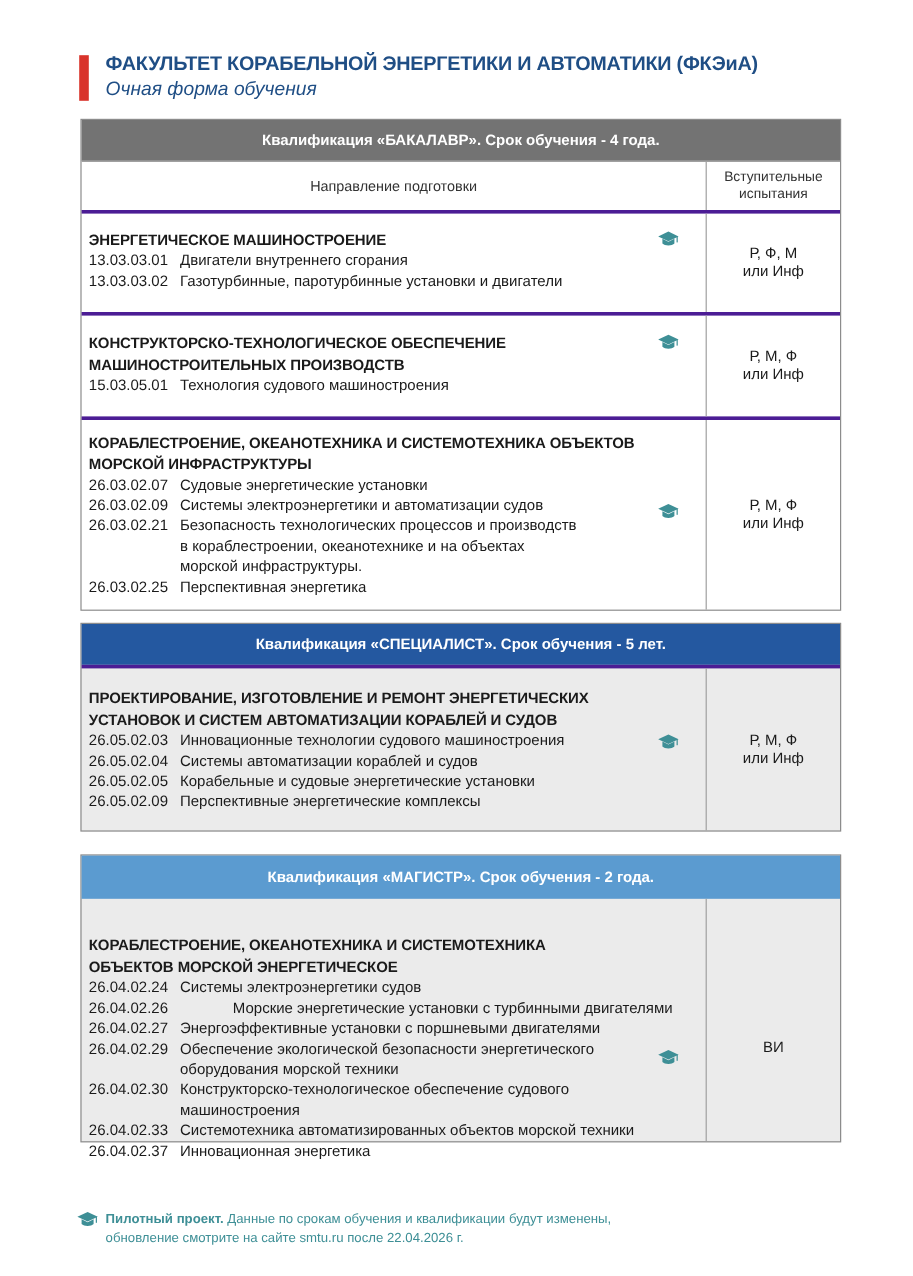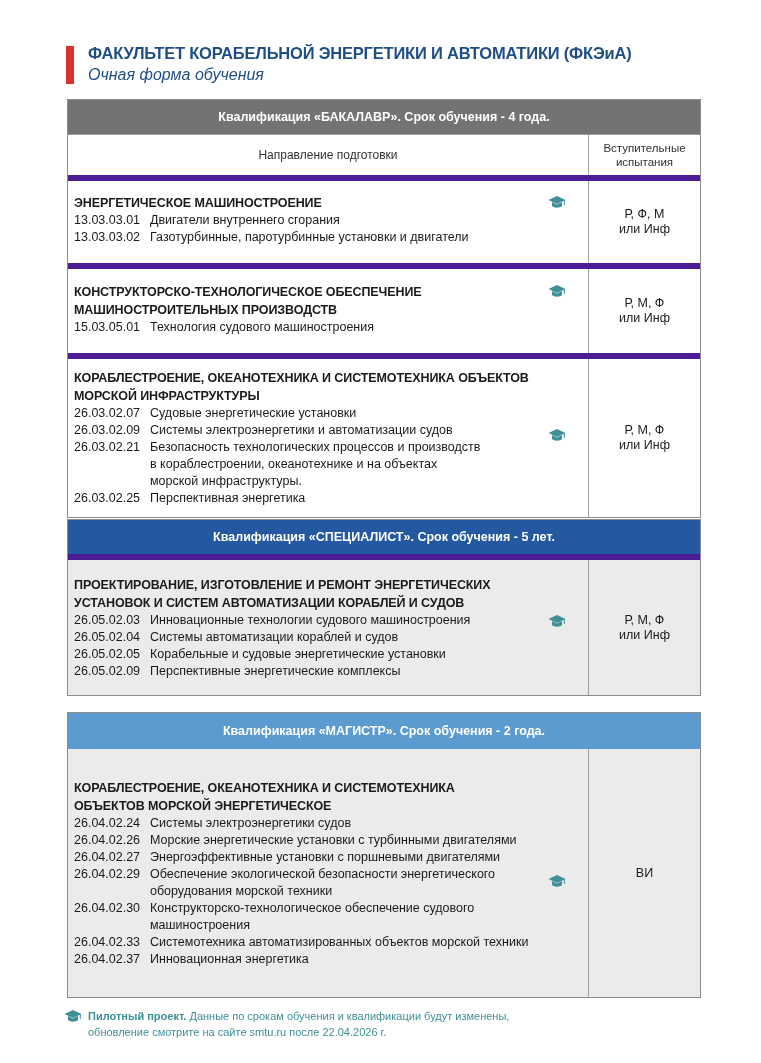--- a/index.html
+++ b/index.html
@@ -7,21 +7,21 @@
     width: 761px; height: 1063px; background: #ffffff; position: relative;
     font-family: "Liberation Sans", sans-serif; color: #1a1a1a; overflow: hidden;
   }
   .header { position: absolute; left: 66px; top: 44px; }
   .red-bar { position: absolute; left: 0; top: 2px; width: 8px; height: 38px; background: #d9332b; }
   .title { position: absolute; left: 22px; top: 0; white-space: nowrap; font-weight: bold; font-size: 16.5px; color: #1f4e85; letter-spacing: -0.2px; }
   .subtitle { position: absolute; left: 22px; top: 22px; white-space: nowrap; font-style: italic; font-size: 16px; color: #1f4e85; }
 
   .table { position: absolute; left: 67px; width: 634px; border: 1px solid #8c8c8c; box-sizing: border-box; }
   .qual-head { color: #fff; font-weight: bold; font-size: 12.5px; text-align: center; display: flex; align-items: center; justify-content: center; }
-  .row { display: flex; border-top: 6px solid #4c1d95; }
+  .row { display: flex; border-top: 3px solid #4c1d95; }
   .row.first { border-top: none; }
   .cell-main { width: 521px; box-sizing: border-box; padding: 0 6px; position: relative; border-right: 1px solid #a0a0a0; }
   .cell-exam { flex: 1; display: flex; align-items: center; justify-content: center; text-align: center; font-size: 12.5px; line-height: 15px; color: #1a1a1a; }
   .colhead { font-size: 12px; color: #333; display: flex; align-items: center; justify-content: center; text-align: center; }
   .colhead.exam { font-size: 11.5px; line-height: 14px; }
   .group-title { font-weight: bold; font-size: 12.5px; line-height: 18px; color: #1a1a1a; letter-spacing: -0.1px; }
   .prog { display: flex; font-size: 12.5px; line-height: 17px; color: #1a1a1a; }
   .prog .code { width: 76px; flex: none; }
   .prog .name { flex: 1; padding-right: 50px; }
   .cap { position: absolute; right: 22px; width: 18px; height: 14px; }
@@ -161,31 +161,31 @@
       <div>
           <div>Р, М, Ф</div>
           <div>или Инф</div>
         </div>
     </div>
   </div>
 </div>
 
 <div class="table gray" style="top:712px;">
   <div class="qual-head" style="height:36px;background:#5b9bd0;">Квалификация «МАГИСТР». Срок обучения - 2 года.</div>
-  <div class="row" style="height:248px;border-top:none;">
+  <div class="row" style="height:202px;border-top:none;">
     <div class="cell-main" style="padding-top:30px;">
       <div class="group-title">КОРАБЛЕСТРОЕНИЕ, ОКЕАНОТЕХНИКА И СИСТЕМОТЕХНИКА</div>
       <div class="group-title">ОБЪЕКТОВ МОРСКОЙ ЭНЕРГЕТИЧЕСКОЕ</div>
       <div class="prog">
         <span class="code">26.04.02.24</span>
         <span class="name">Системы электроэнергетики судов</span>
       </div>
       <div class="prog">
         <span class="code">26.04.02.26</span>
-        <span class="name" style="padding-right:0;">Морские энергетические установки с турбинными двигателями</span>
+        <span class="name" style="padding-right:0;margin-left:44px;">Морские энергетические установки с турбинными двигателями</span>
       </div>
       <div class="prog">
         <span class="code">26.04.02.27</span>
         <span class="name">Энергоэффективные установки с поршневыми двигателями</span>
       </div>
       <div class="prog">
         <span class="code">26.04.02.29</span>
         <span class="name" style="padding-right:80px;">Обеспечение экологической безопасности энергетического оборудования морской техники</span>
       </div>
       <div class="prog">

